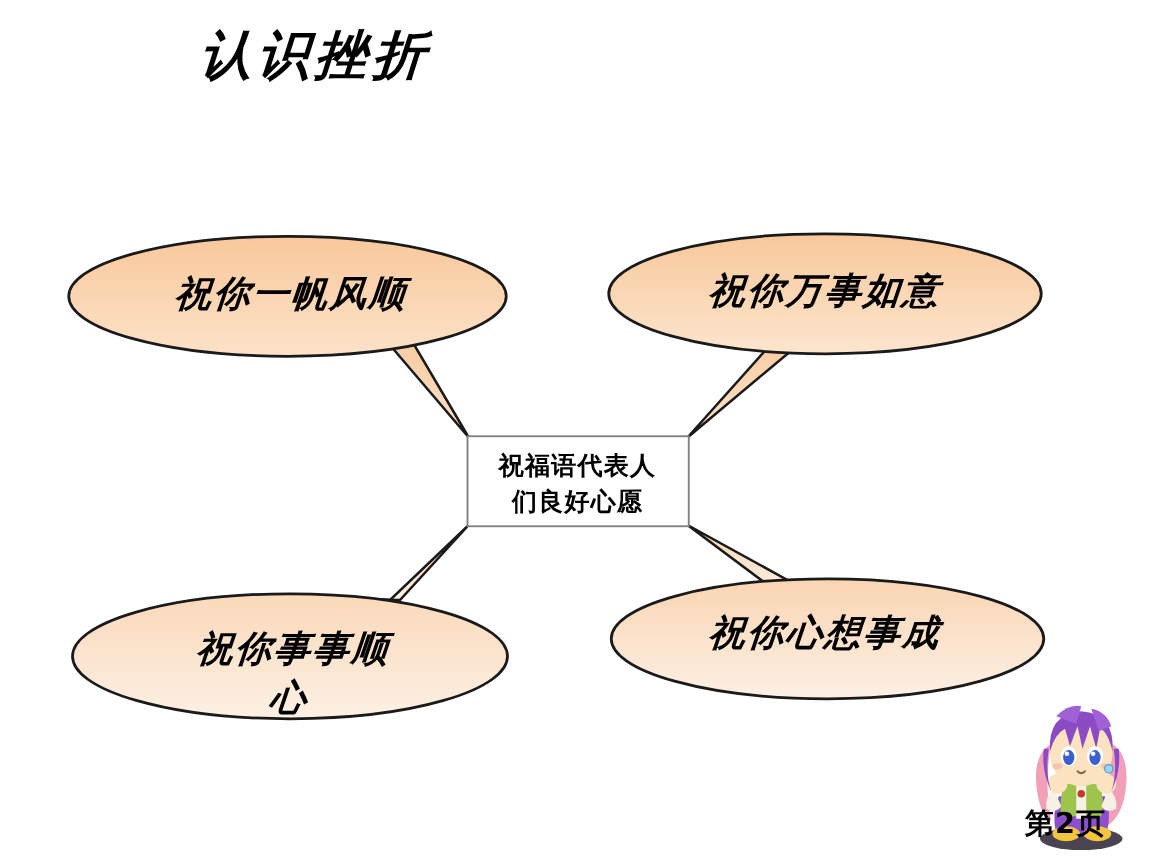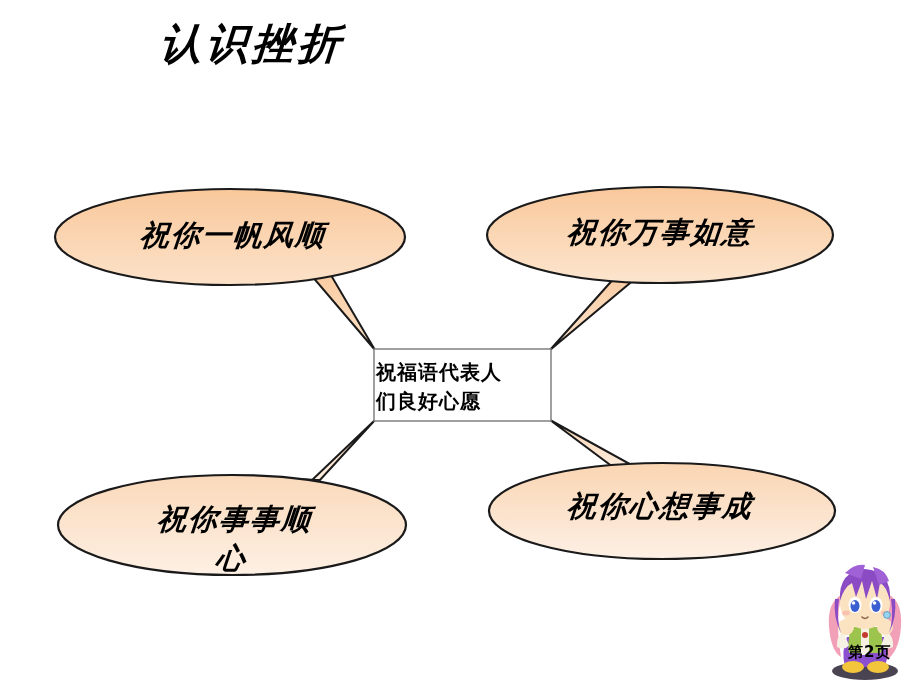--- a/index.html
+++ b/index.html
@@ -68,43 +68,44 @@
   #callout-text-2 { left: 490px; top: 213px; width: 340px; }
   #callout-text-3 { left: 68px;  top: 500px; width: 330px; }
   #callout-text-4 { left: 490px; top: 487px; width: 340px; }
 
   
   .center-text {
     position: absolute;
     left: 376px;
     top: 358px;
     width: 172px;
+    text-align: center;
     color: #000000;
     font-weight: 700;
     font-size: 20px;
     line-height: 1.45;
     letter-spacing: 1px;
     font-family: "DejaVu Sans", "Liberation Sans", sans-serif;
     white-space: pre-line;
     pointer-events: none;
   }
 
   
   .mascot {
     position: absolute;
     left: 815px;
     top: 555px;
     width: 100px;
     height: 130px;
   }
   .page-label {
     position: absolute;
-    left: 848px;
+    left: 820px;
     top: 643px;
-    font-size: 15px;
+    font-size: 23px;
     font-weight: 700;
     color: #000000;
     letter-spacing: 1px;
     font-family: "DejaVu Sans", "Liberation Sans", sans-serif;
     pointer-events: none;
   }
 </style>
 </head>
 <body>
 

